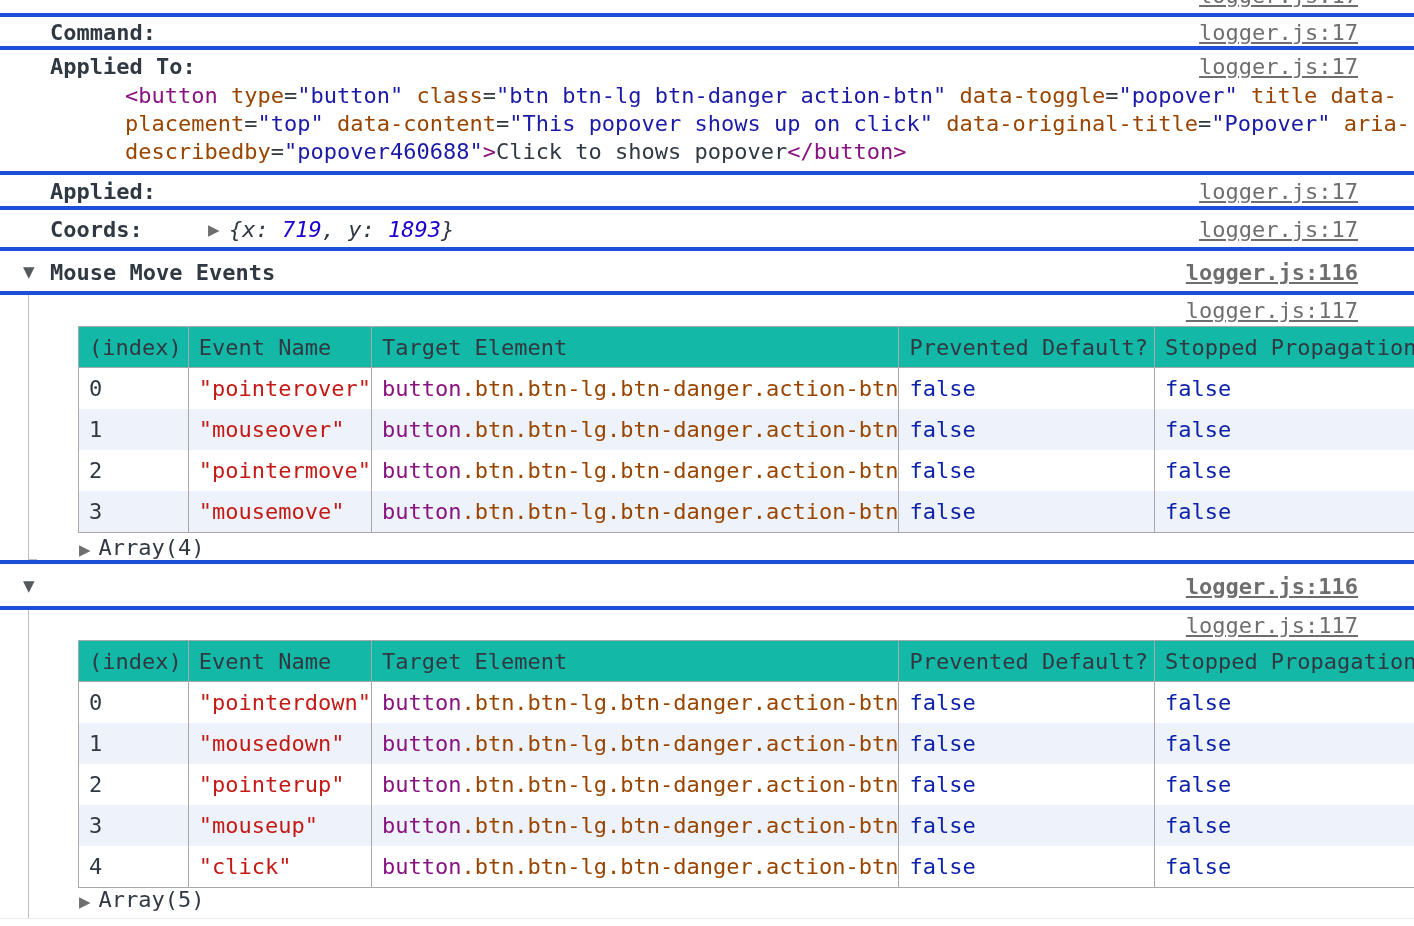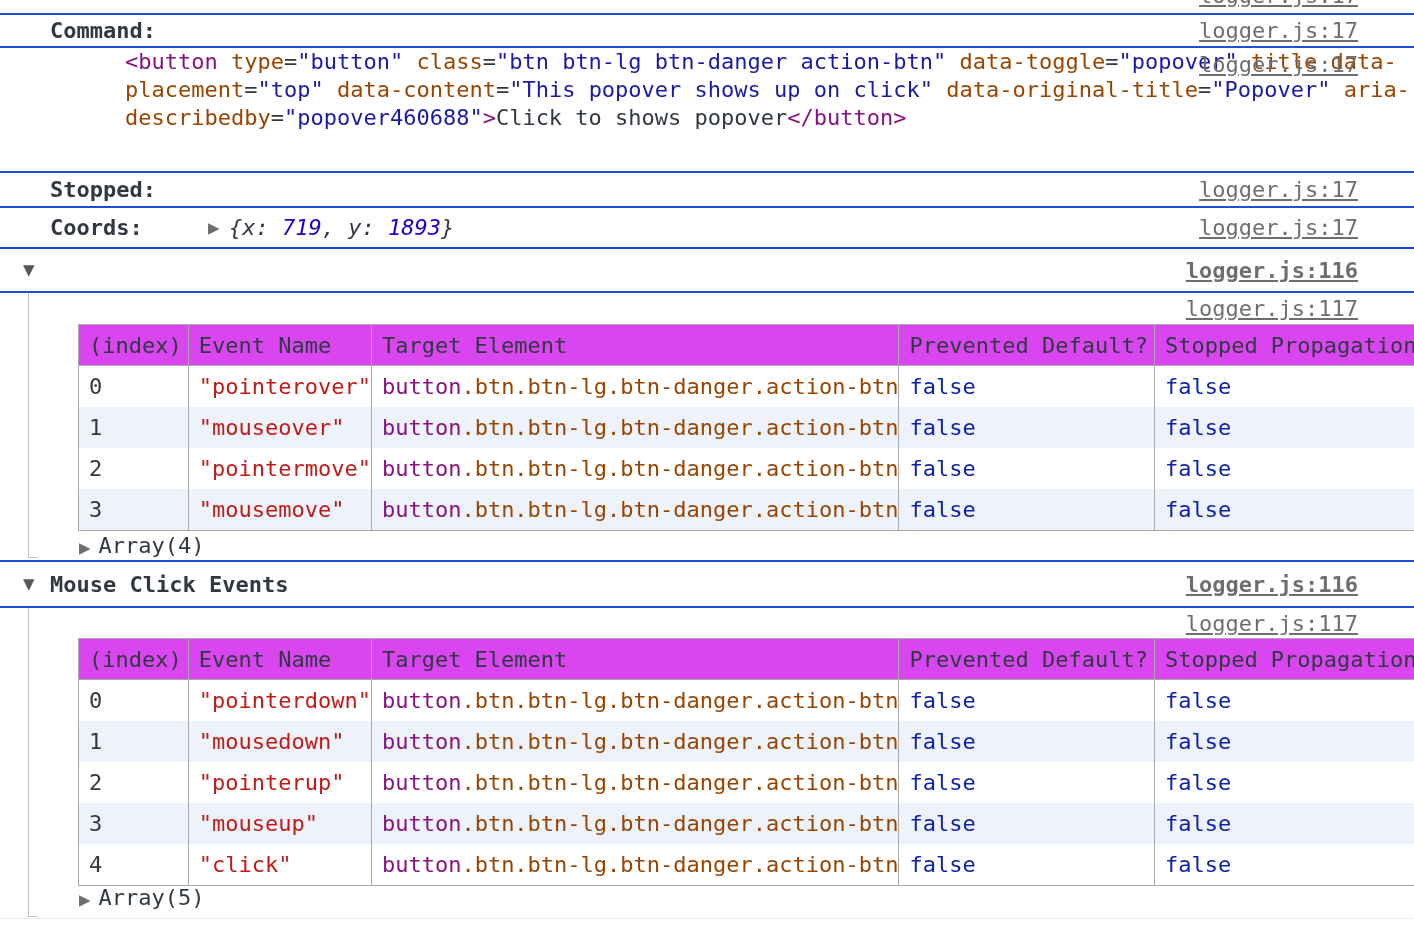--- a/index.html
+++ b/index.html
@@ -1,21 +1,21 @@
 <!DOCTYPE html>
 <html><head>
 <meta charset="utf-8">
 <style>
   html,body{margin:0;padding:0;}
   body{
     width:1414px;height:926px;position:relative;background:#fff;overflow:hidden;
     font-family:"DejaVu Sans Mono","DejaVu Sans",monospace;
     font-size:22px;color:#303942;
   }
-  .entry{position:absolute;left:0;right:0;border-top:2px solid #1d4ed8;background:#fff;}
+  .entry{position:absolute;left:0;right:0;border-top:4px solid #1d4ed8;background:#fff;}
   .entry.first{border-top:none;}
   .lbl{font-weight:bold;}
   .pad{padding-left:50px;}
   .val{position:absolute;left:227px;top:0;margin-top:35px;}
   .srclink{
     position:absolute;right:56px;top:0;
     color:#6e6e6e;text-decoration:underline;cursor:pointer;white-space:nowrap;
   }
   .srclink.bold{font-weight:bold;text-align:right;}
   
@@ -39,21 +39,21 @@
   .e-gcontent2{top:606px;height:312px;}
   .e-gcontent1 .srclink,.e-gcontent2 .srclink{top:3px;line-height:26px;}
   .guide{position:absolute;left:28px;top:0;width:8px;border-left:1px solid #c0c0c0;border-bottom:1px solid #c0c0c0;}
   .e-gcontent1 .guide{height:264px;}
   .e-gcontent2 .guide{height:308px;}
   .tablewrap{position:absolute;left:78px;}
   .e-gcontent1 .tablewrap{top:31px;}
   .e-gcontent2 .tablewrap{top:30px;}
   table.ctable{border-collapse:collapse;table-layout:fixed;border:1px solid #a9a9a9;}
   table.ctable th{
-    background:#d946ef;font-weight:normal;text-align:left;height:40px;
+    background:#14b8a6;font-weight:normal;text-align:left;height:40px;
     border-bottom:1px solid #a9a9a9;border-left:1px solid #a9a9a9;
     padding:0 6px 0 10px;white-space:nowrap;overflow:hidden;text-overflow:ellipsis;cursor:pointer;
   }
   table.ctable th:first-child{border-left:none;}
   table.ctable td{
     height:41px;border-left:1px solid #a9a9a9;padding:0 0 0 10px;
     white-space:nowrap;overflow:hidden;
   }
   table.ctable td:first-child{border-left:none;}
   table.ctable tr.stripe td{background:#eef2fa;}
@@ -82,43 +82,45 @@
     <span class="srclink">logger.js:17</span>
   </div>
 
   <div class="entry e-command pad">
     <span class="lbl">Command:</span>
     <span class="val">click</span>
     <span class="srclink">logger.js:17</span>
   </div>
 
   <div class="entry e-applied pad">
+    <div class="lbl albl">Applied To:</div>
     <div class="code" id="applied-code">
         <div class="code-line"><span class="c-tag">&lt;button</span><span class="c-plain"> </span><span class="c-attr">type</span><span class="c-plain">=</span><span class="c-val">"button"</span><span class="c-plain"> </span><span class="c-attr">class</span><span class="c-plain">=</span><span class="c-val">"btn btn-lg btn-danger action-btn"</span><span class="c-plain"> </span><span class="c-attr">data-toggle</span><span class="c-plain">=</span><span class="c-val">"popover"</span><span class="c-plain"> </span><span class="c-attr">title</span><span class="c-plain"> </span><span class="c-attr">data-</span></div>
         <div class="code-line"><span class="c-attr">placement</span><span class="c-plain">=</span><span class="c-val">"top"</span><span class="c-plain"> </span><span class="c-attr">data-content</span><span class="c-plain">=</span><span class="c-val">"This popover shows up on click"</span><span class="c-plain"> </span><span class="c-attr">data-original-title</span><span class="c-plain">=</span><span class="c-val">"Popover"</span><span class="c-plain"> </span><span class="c-attr">aria-</span></div>
         <div class="code-line"><span class="c-attr">describedby</span><span class="c-plain">=</span><span class="c-val">"popover460688"</span><span class="c-tag">&gt;</span><span class="c-plain">Click to shows popover</span><span class="c-tag">&lt;/button&gt;</span></div>
       </div>
     <span class="srclink">logger.js:17</span>
   </div>
 
   <div class="entry e-elements pad">
-    <span class="lbl">Stopped:</span>
+    <span class="lbl">Applied:</span>
     <span class="val num">1</span>
     <span class="srclink">logger.js:17</span>
   </div>
 
   <div class="entry e-coords pad">
     <span class="lbl">Coords:</span>
     <span class="tri ctri">▶</span>
     <span class="preview" id="coords-preview"><span class="c-plain">{x: </span><span class="c-num">719</span><span class="c-plain">, y: </span><span class="c-num">1893</span><span class="c-plain">}</span></span>
     <span class="srclink">logger.js:17</span>
   </div>
 
   <div class="entry e-ghead">
     <span class="tri gtri">▼</span>
+    <span class="gtitle">Mouse Move Events</span>
     <span class="srclink bold">logger.js:116</span>
   </div>
 
   <div class="entry e-gcontent1">
     <div class="guide"></div>
     <span class="srclink">logger.js:117</span>
     <div class="tablewrap" id="table-0">
         <table class="ctable">
           <colgroup>
             <col style="width: 259px;">
@@ -168,21 +170,20 @@
           </tbody>
         </table>
       </div>
     <div class="arrayrow">
       <span class="tri">▶</span><span>Array(4)</span>
     </div>
   </div>
 
   <div class="entry e-ghead2">
     <span class="tri gtri">▼</span>
-    <span class="gtitle">Mouse Click Events</span>
     <span class="srclink bold">logger.js:116</span>
   </div>
 
   <div class="entry e-gcontent2">
     <div class="guide"></div>
     <span class="srclink">logger.js:117</span>
     <div class="tablewrap" id="table-1">
         <table class="ctable">
           <colgroup>
             <col style="width: 206px;">

